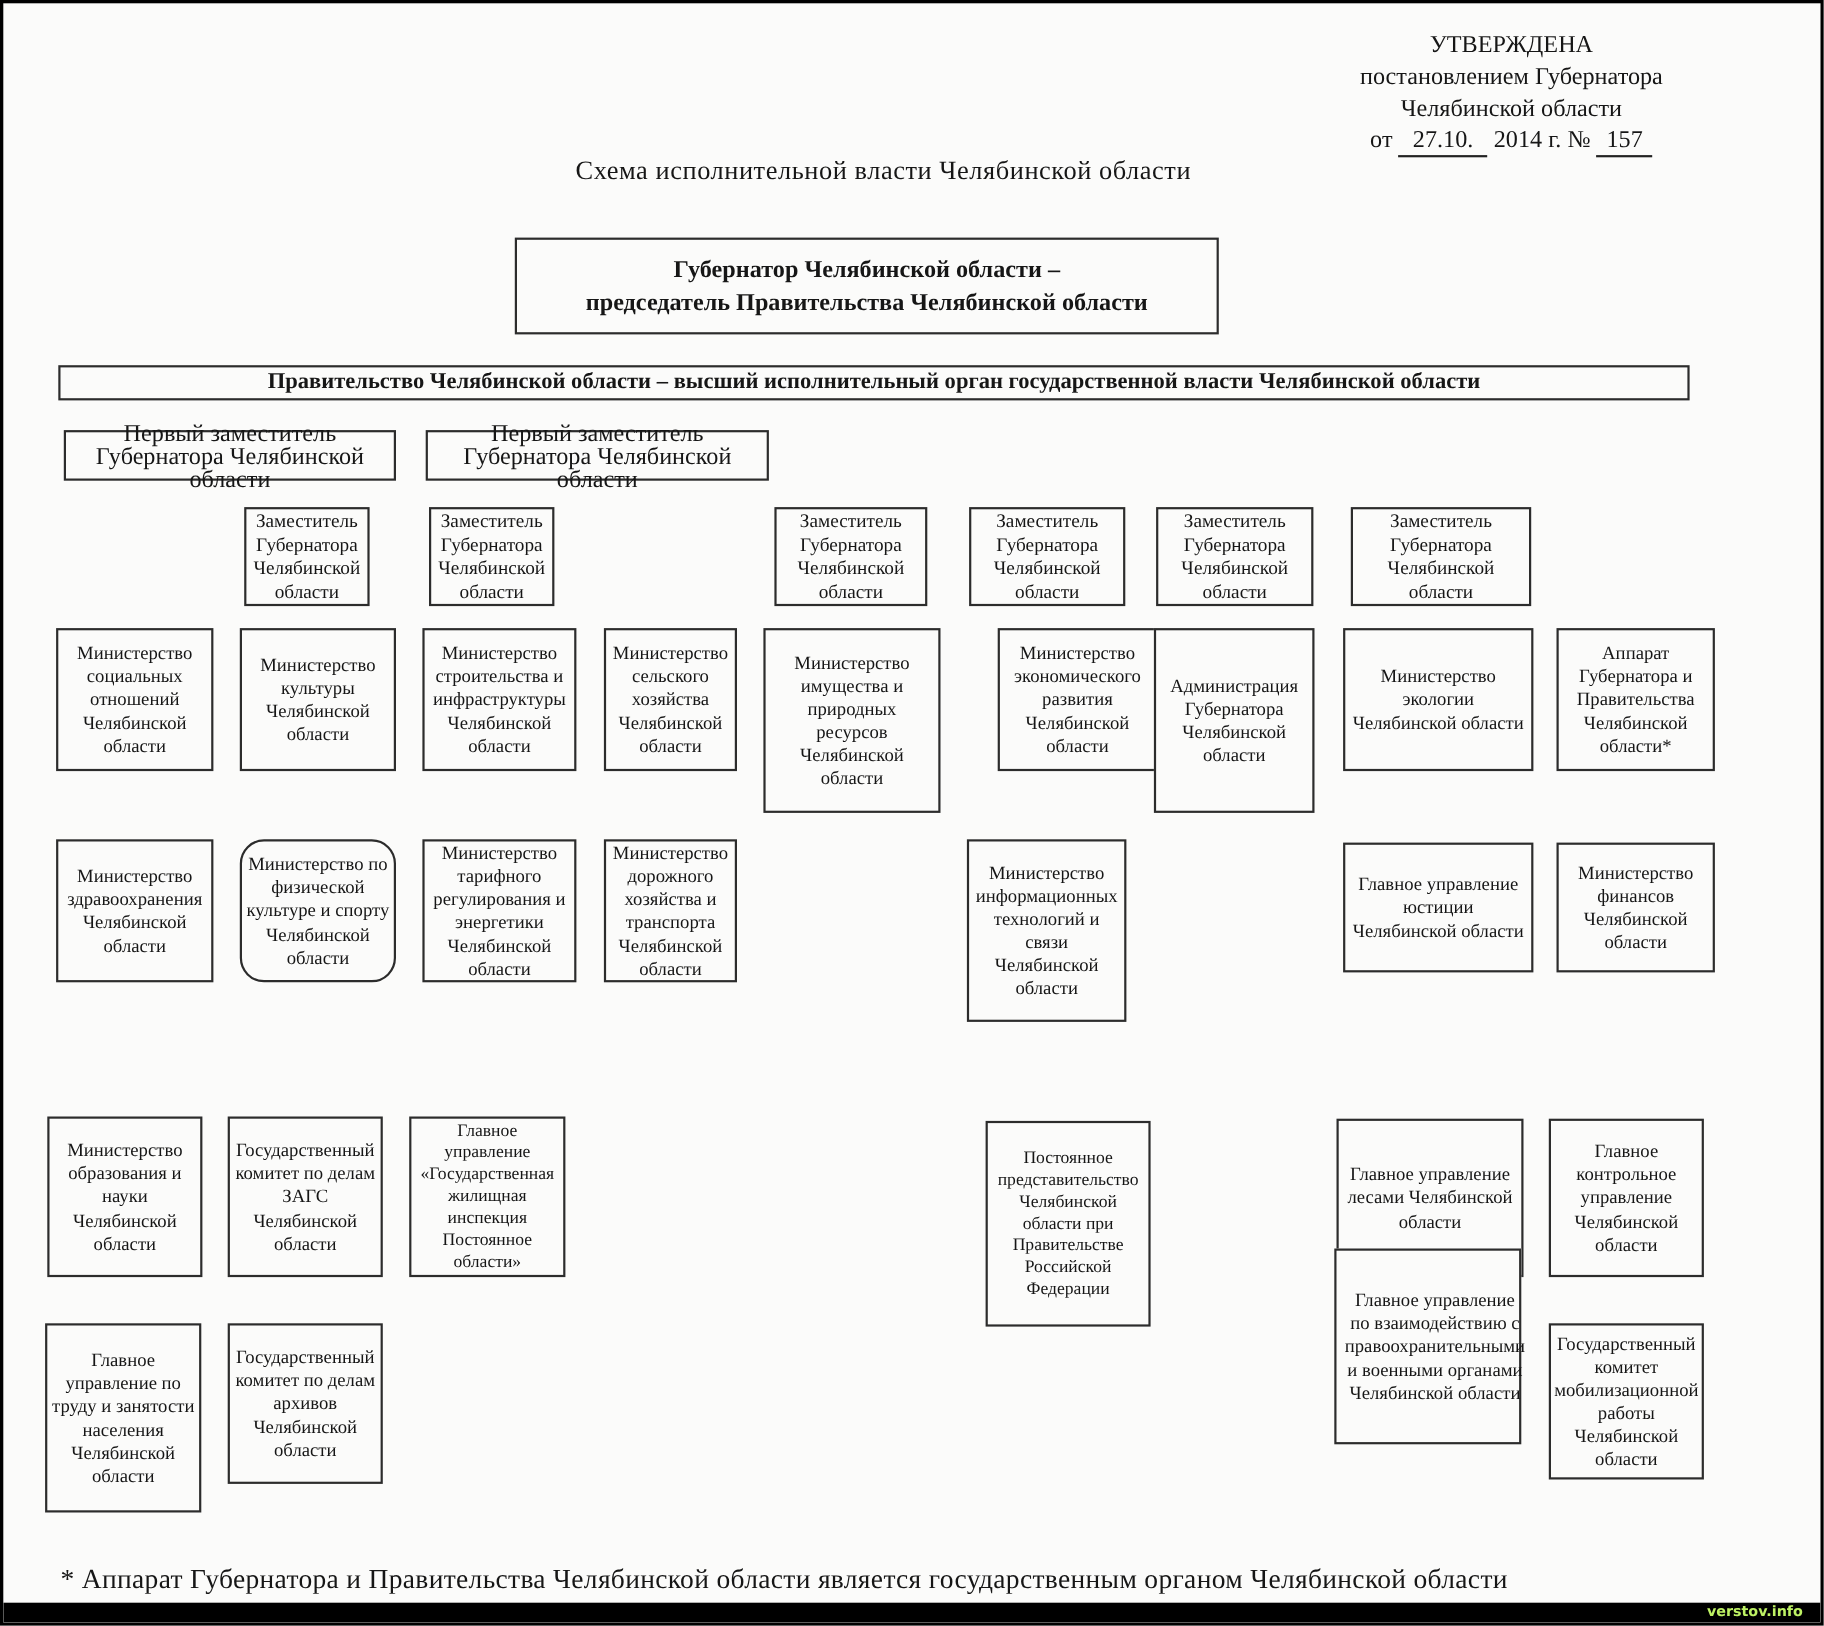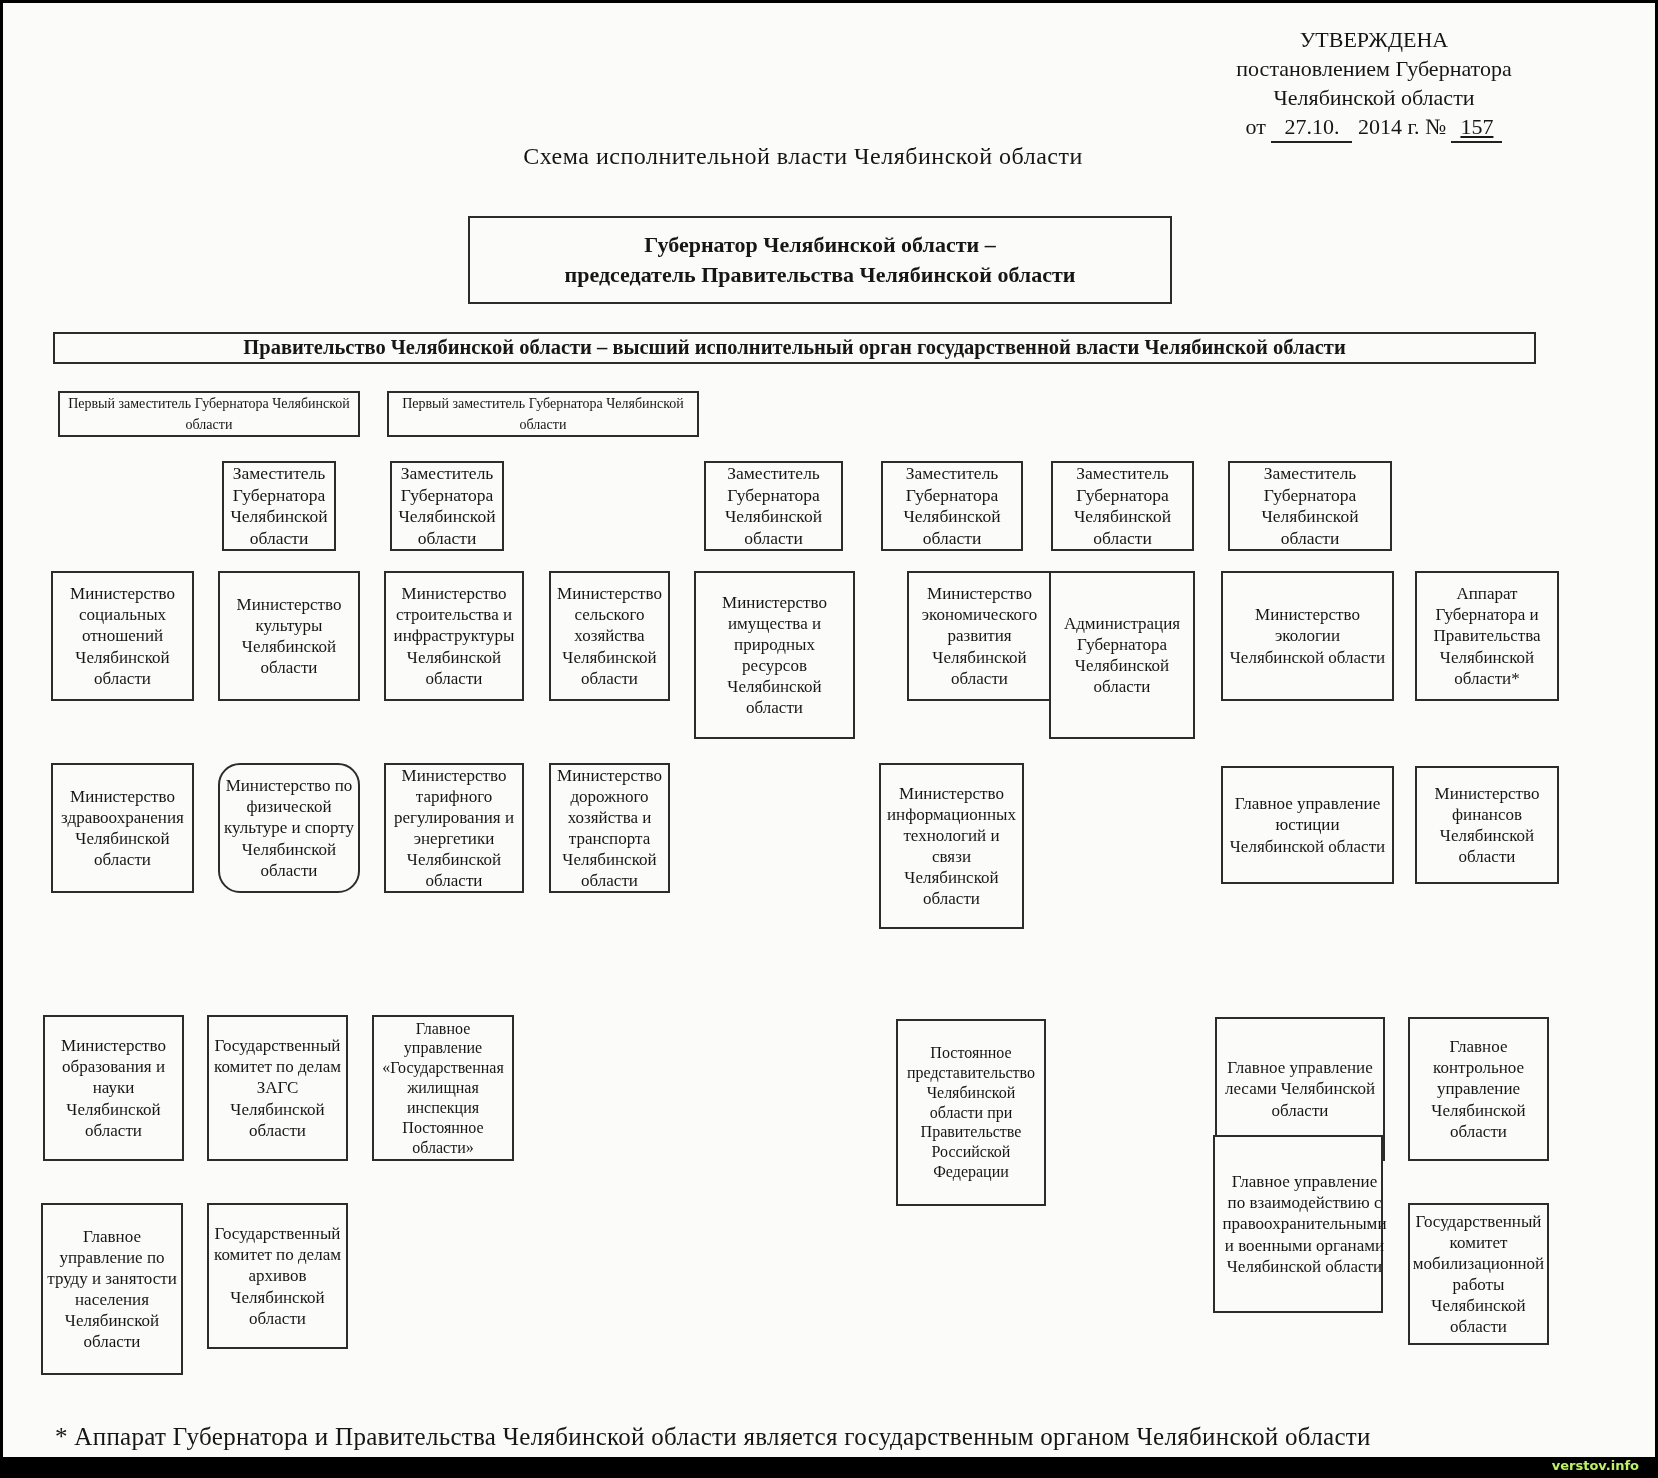--- a/index.html
+++ b/index.html
@@ -22,34 +22,34 @@
     font-size:17px;line-height:1.24;
     padding:3px 4px;
     background:#fbfbfa;
   }
   .bx.small{font-size:16px;}
   #approval{
     position:absolute;left:1185px;top:22px;width:372px;
     text-align:center;font-size:22px;line-height:29px;white-space:nowrap;
   }
   .fill{display:inline-block;border-bottom:2px solid #222;padding:0 13px;}
-  .fill.num{padding:0 9px;text-decoration:underline;}
+  .fill.num{padding:0 9px;}
   #title{
     position:absolute;left:380px;top:140px;width:840px;
     text-align:center;font-size:24px;letter-spacing:0.5px;
   }
   #governor{
-    left:465px;top:213px;width:704px;height:88px;
+    left:465px;top:213px;width:640px;height:88px;
     font-size:22px;font-weight:bold;line-height:1.35;border-width:2.5px;
   }
   #government{
     left:50px;top:329px;width:1483px;height:32px;
     font-size:20.5px;font-weight:bold;padding:0;
   }
-  .fd{top:388px;height:46px;font-size:14px;line-height:21px;padding:1px 6px;}
+  .fd{top:388px;height:46px;font-size:22px;line-height:21px;padding:1px 6px;}
   .dep{top:458px;height:90px;font-size:17.5px;line-height:21.5px;}
   #footnote{
     position:absolute;left:52px;top:1420px;width:1450px;
     font-size:25px;letter-spacing:0.3px;
   }
   #wmbar{
     position:absolute;left:0;bottom:0;width:100%;height:18px;
     background:#000;display:flex;align-items:center;justify-content:flex-end;
   }
   #wmbar span{

